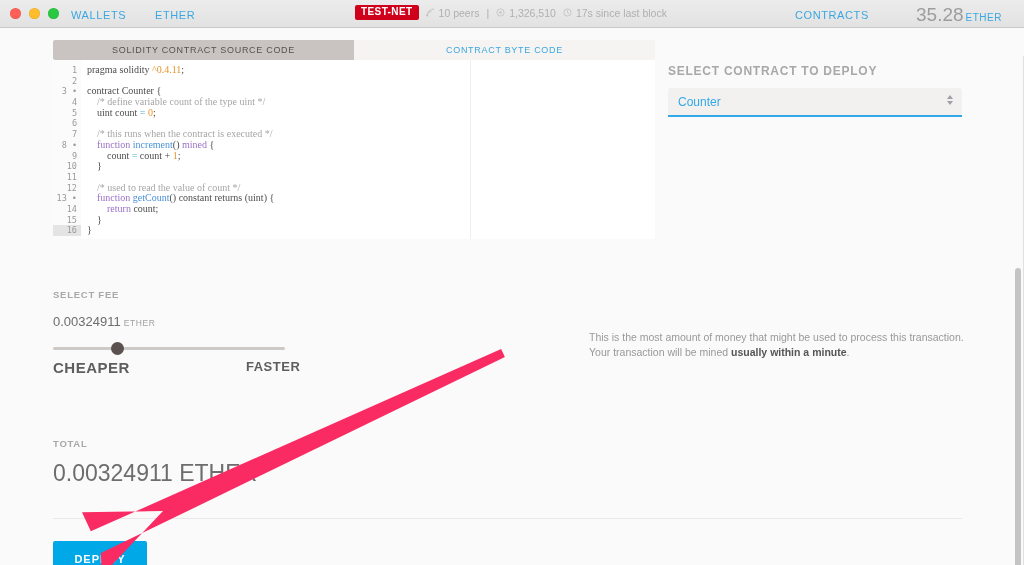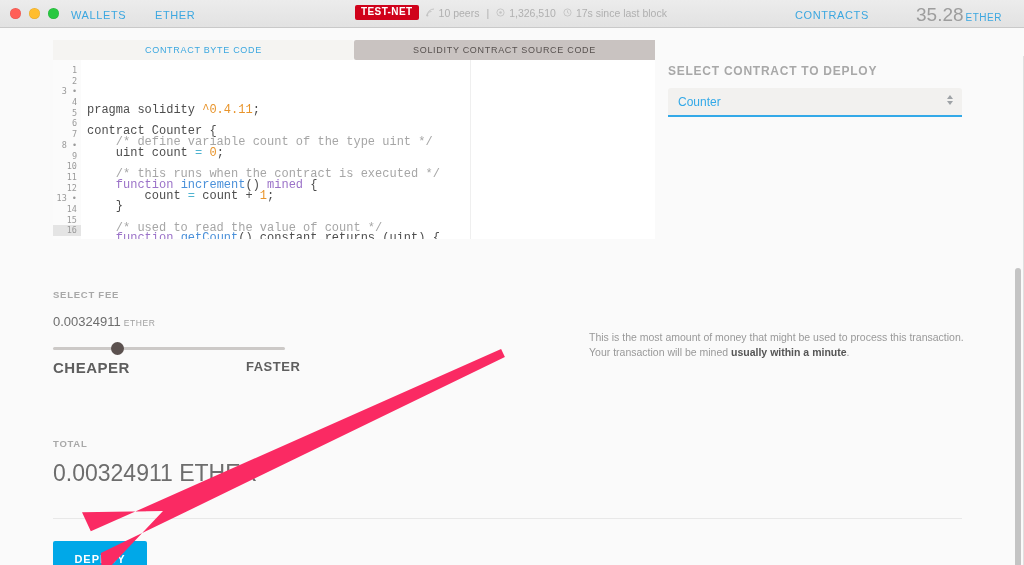--- a/index.html
+++ b/index.html
@@ -75,22 +75,22 @@
   }
   .gutter {
     width: 28px; background: #fbfbfb; flex: none;
     padding-top: 5px; text-align: right;
     font-family: "DejaVu Sans Mono", monospace; font-size: 8.5px; color: #9a9a9a;
   }
   .gutter .ln { height: 10.7px; line-height: 10.7px; padding-right: 4px; position: relative; }
   .gutter .ln.hl { background: #e4e4e4; }
   .codearea {
     position: relative; flex: 1; padding-top: 5px; padding-left: 6px;
-    font-family: Liberation Mono, monospace; font-size: 12px;
-    color: #4d4d4d; background: #fff; margin-top: 40px;
+    font-family: Liberation Serif, serif; font-size: 10px;
+    color: #4d4d4d; background: #fff;
   }
   .codearea .cl { height: 10.7px; line-height: 10.7px; white-space: pre; }
   .divider-v {
     position: absolute; left: 470px; top: 32px; width: 1px; height: 179px; background: #efefef;
   }
   .tok-kw   { color: #9b72c8; }
   .tok-fn   { color: #4a90d9; }
   .tok-num  { color: #e8942b; }
   .tok-com  { color: #a6a6a6; }
   .tok-op   { color: #4fb3d0; }
@@ -230,22 +230,22 @@
     </div>
 
     <div class="balance">
       <span>35.28</span><span class="unit">ETHER</span>
     </div>
   </div>
 
   <div class="content">
 
     <div class="tabs">
+      <div class="tab active">SOLIDITY CONTRACT SOURCE CODE</div>
       <div class="tab inactive">CONTRACT BYTE CODE</div>
-      <div class="tab active">SOLIDITY CONTRACT SOURCE CODE</div>
     </div>
 
     <div class="editor">
       <div class="gutter" id="gutter">
           <div class="ln">1</div>
           <div class="ln">2</div>
           <div class="ln">3 •</div>
           <div class="ln">4</div>
           <div class="ln">5</div>
           <div class="ln">6</div>

